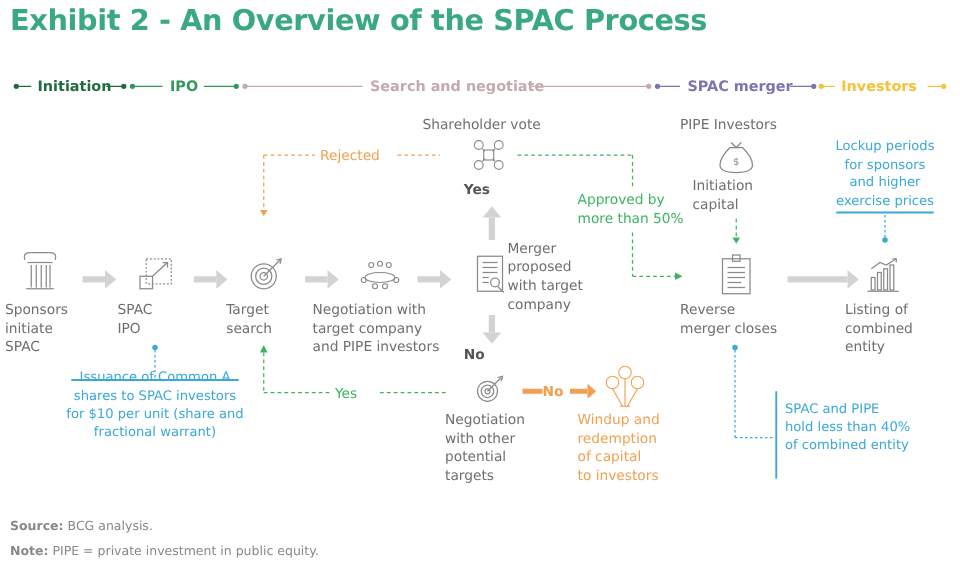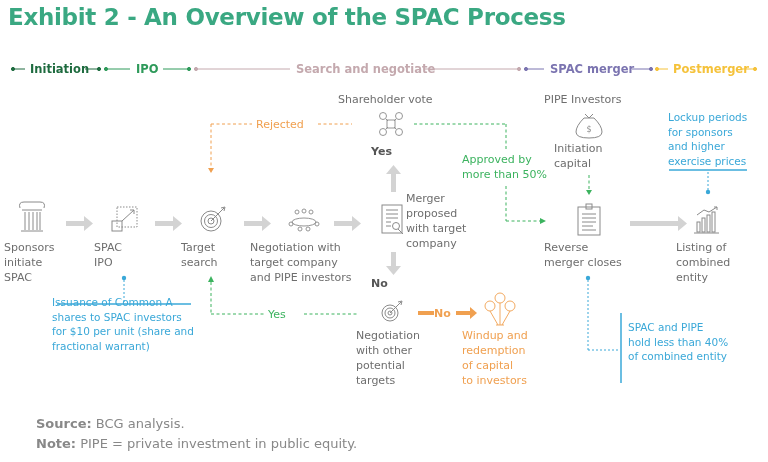--- a/index.html
+++ b/index.html
@@ -2,25 +2,25 @@
 <html><head>
 <meta charset="utf-8">
 <style>
   * { box-sizing: border-box; margin: 0; padding: 0; }
   html, body { width: 768px; height: 462px; background: #ffffff; overflow: hidden; }
   body { position: relative; font-family: "DejaVu Sans", sans-serif; color: #666; }
   .abs { position: absolute; }
   .title { left: 8px; top: 4px; font-size: 23px; color: #3aa882; font-weight: bold; letter-spacing: -0.3px; white-space: nowrap; }
   .phase { top: 62px; font-size: 11.5px; font-weight: bold; white-space: nowrap; line-height: 14px; }
   .lbl { font-size: 11px; line-height: 15px; color: #6e6e6e; text-align: left; white-space: nowrap; }
-  .lbl-sm { font-size: 10.5px; line-height: 14.5px; white-space: nowrap; }
+  .lbl-sm { font-size: 10.5px; line-height: 14.5px; text-align: center; white-space: nowrap; }
   .bold { font-weight: bold; color: #555; font-size: 11px; }
   .blue { color: #3aa8d8; }
   .orange { color: #f0a050; }
-  .foot { left: 8px; font-size: 13px; color: #888; white-space: nowrap; margin-left: 28px; }
+  .foot { left: 8px; font-size: 10px; color: #888; white-space: nowrap; }
   .foot b { color: #888; }
   svg.overlay { position: absolute; left: 0; top: 0; }
 </style>
 </head>
 <body>
 
 <div class="abs title">Exhibit 2 - An Overview of the SPAC Process</div>
 
 <svg class="overlay" width="768" height="90">
 
@@ -52,21 +52,21 @@
     <circle cx="657" cy="69" r="1.6"></circle>
       <line x1="657" y1="69" x2="668" y2="69"></line>
     <line x1="742" y1="69" x2="754" y2="69"></line>
       <circle cx="755" cy="69" r="1.6"></circle>
   </g>
 </svg>
 <div class="abs phase" style="left:30px;color:#1e6b3f">Initiation</div>
 <div class="abs phase" style="left:136px;color:#2e9a5a">IPO</div>
 <div class="abs phase" style="left:296px;color:#c4a9ae">Search and negotiate</div>
 <div class="abs phase" style="left:550px;color:#7b74b0">SPAC merger</div>
-<div class="abs phase" style="left:673px;color:#f5c23a">Postmerger</div>
+<div class="abs phase" style="left:673px;color:#f5c23a">Investors</div>
 
 <svg class="overlay" width="768" height="462">
   <defs>
     <marker id="grayHead" markerWidth="6" markerHeight="6" refX="3" refY="3" orient="auto">
         <path d="M0,0 L6,3 L0,6 z" fill="#d3d3d3"></path>
       </marker>
   </defs>
 
   <g fill="#d3d3d3">
     <rect x="66" y="221" width="18" height="5"></rect>

